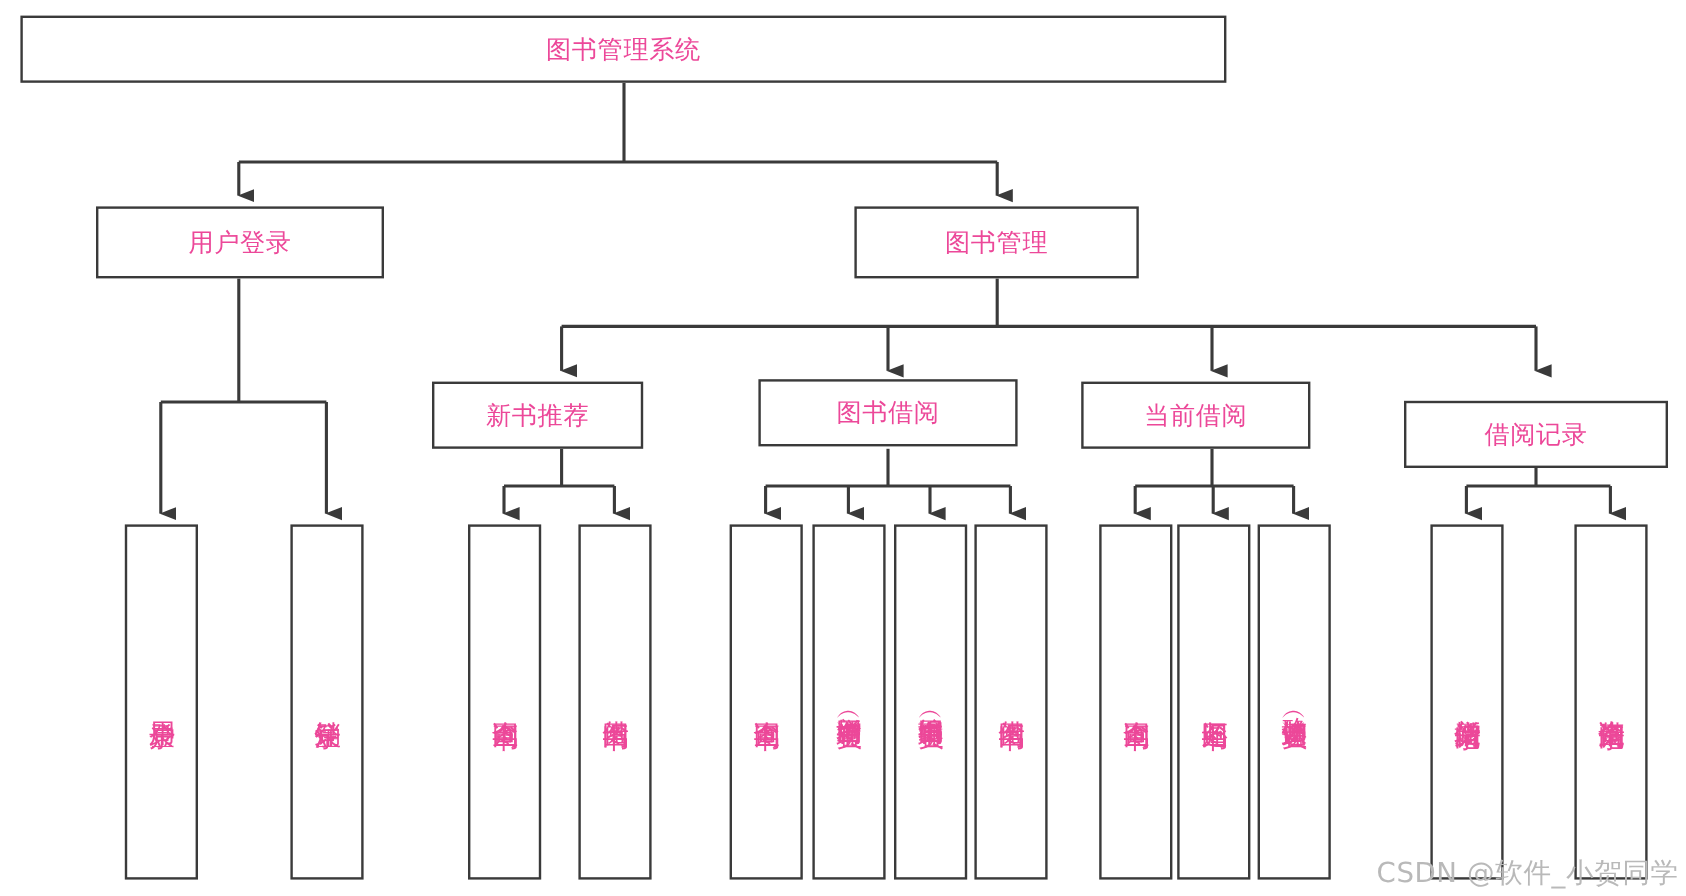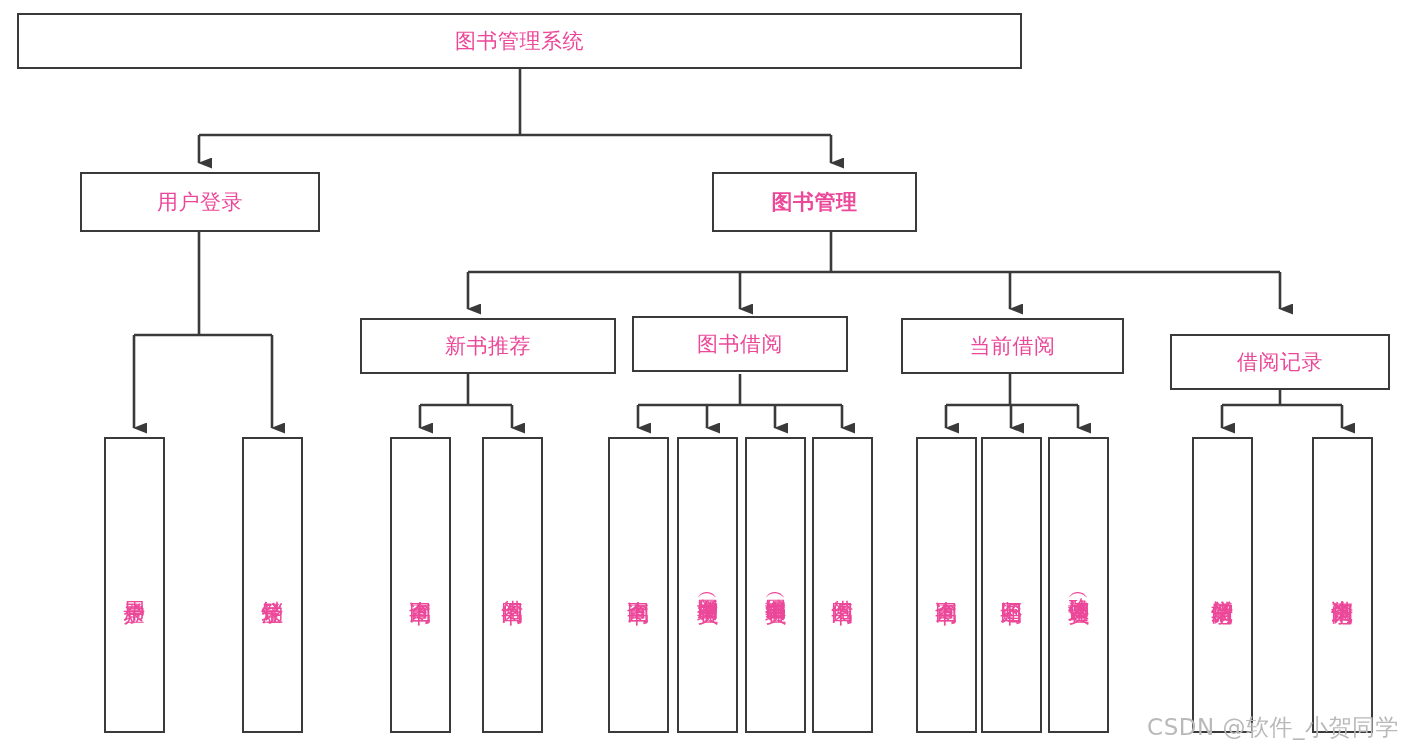--- a/index.html
+++ b/index.html
@@ -129,31 +129,31 @@
     </g>
   </svg>
 
   <div class="node horiz" style="left:17px; top:13px; width:1005px; height:56px;">
     <span class="node-label">图书管理系统</span>
   </div>
 
   <div class="node horiz" style="left:80px; top:172px; width:240px; height:60px;">
     <span class="node-label">用户登录</span>
   </div>
-  <div class="node horiz" style="left:712px; top:172px; width:205px; height:60px;font-weight:bold;">
+  <div class="node horiz" style="left:712px; top:172px; width:237px; height:60px;">
     <span class="node-label">图书管理</span>
   </div>
 
-  <div class="node horiz" style="left:360px; top:318px; width:256px; height:56px;">
+  <div class="node horiz" style="left:360px; top:318px; width:176px; height:56px;">
     <span class="node-label">新书推荐</span>
   </div>
   <div class="node horiz" style="left:632px; top:316px; width:216px; height:56px;">
     <span class="node-label">图书借阅</span>
   </div>
-  <div class="node horiz" style="left:901px; top:318px; width:223px; height:56px;">
+  <div class="node horiz" style="left:901px; top:318px; width:191px; height:56px;">
     <span class="node-label">当前借阅</span>
   </div>
   <div class="node horiz" style="left:1170px; top:318px; width:220px; height:56px;margin-top:16px;">
     <span class="node-label">借阅记录</span>
   </div>
 
   <div class="node vert" style="left:104px; top:437px; width:61px; height:296px;">
     <span class="node-label">用户登录</span>
   </div>
   <div class="node vert" style="left:242px; top:437px; width:61px; height:296px;">

